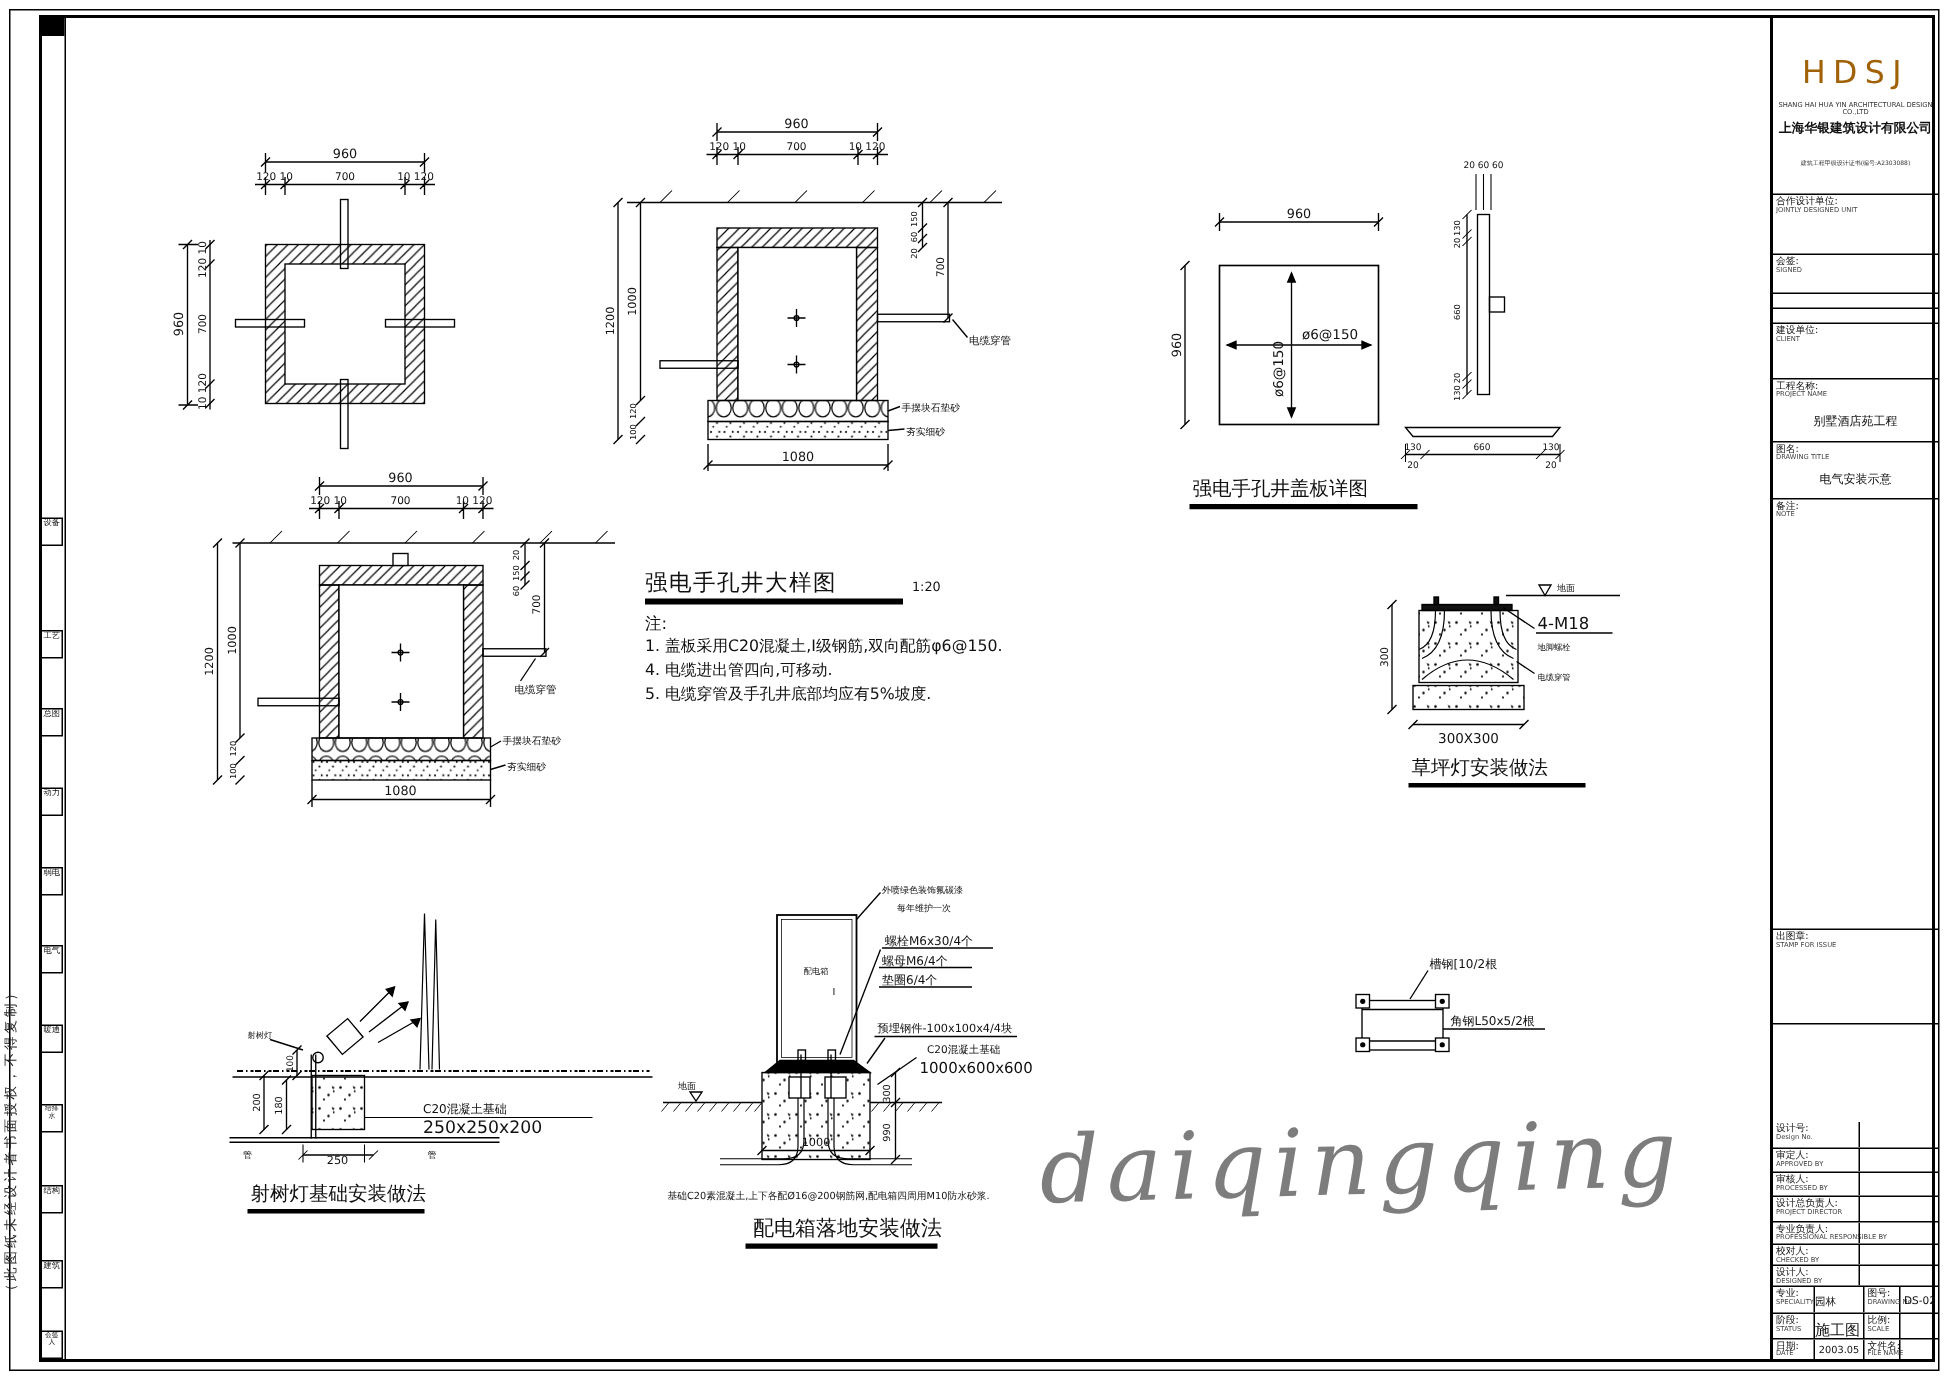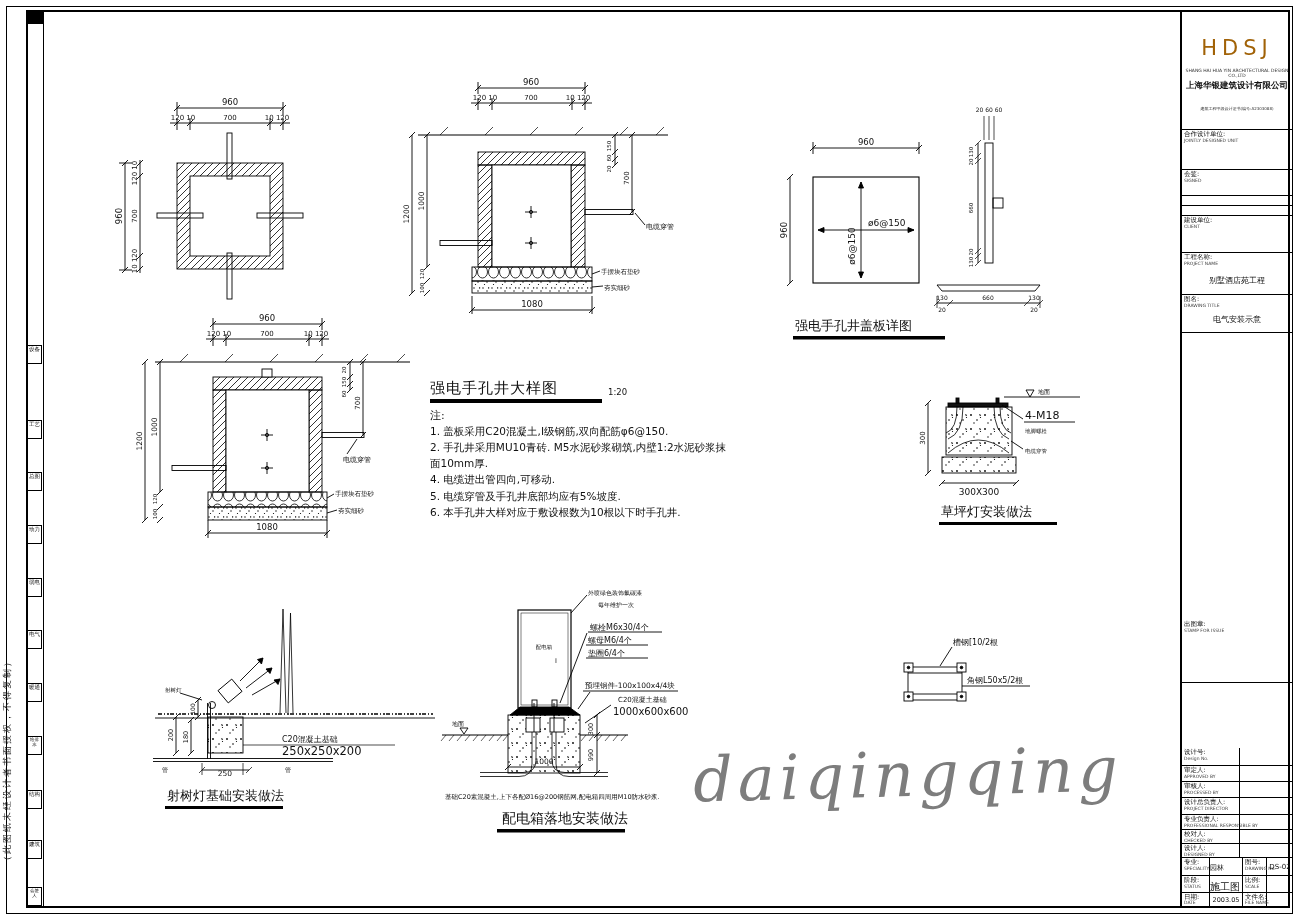--- a/index.html
+++ b/index.html
@@ -264,24 +264,22 @@
   </svg>
 
   <div class="abs notes" style="position:absolute;">
     <div style="position:relative">
       <span class="ttl">强电手孔井大样图</span>
       <span class="scale">1:20</span>
       <div class="bar"></div>
     </div>
     <div class="head">注:</div>
     <div class="item">1. 盖板采用C20混凝土,I级钢筋,双向配筋φ6@150.</div>
-    <div class="item">2. 手孔井采用MU10青砖. M5水泥砂浆砌筑,内壁1:2水泥砂浆抹面10mm厚.</div>
     <div class="item">4. 电缆进出管四向,可移动.</div>
     <div class="item">5. 电缆穿管及手孔井底部均应有5%坡度.</div>
-    <div class="item">6. 本手孔井大样对应于敷设根数为10根以下时手孔井.</div>
   </div>
 
   <svg class="abs" style="left:912px;top:383px" width="180" height="150" viewBox="0 0 180 150">
     <g stroke="#000" fill="none" stroke-width="0.9">
       <line x1="92" y1="14" x2="168" y2="14"></line>
       <path d="M114,7 L122,7 L118,14 Z"></path>
       <rect x="36" y="20" width="60" height="4" fill="#111"></rect>
       <rect x="44" y="15" width="3" height="5" fill="#111"></rect>
         <rect x="84" y="15" width="3" height="5" fill="#111"></rect>
       <rect x="34" y="24" width="66" height="48" fill="url(#pSpeck)"></rect>
@@ -452,20 +450,24 @@
     <div class="row" style="top:243px;height:42px">
       <div class="lab">工程名称:</div>
       <div class="en">PROJECT NAME</div>
       <div class="val-c" style="top:22px">别墅酒店苑工程</div>
     </div>
     <div class="row" style="top:285px;height:38px">
       <div class="lab">图名:</div>
       <div class="en">DRAWING TITLE</div>
       <div class="val-c" style="top:19px">电气安装示意</div>
     </div>
+    <div class="row" style="top:323px;height:287px">
+      <div class="lab">备注:</div>
+      <div class="en">NOTE</div>
+    </div>
     <div class="row" style="top:610px;height:63px">
       <div class="lab">出图章:</div>
       <div class="en">STAMP FOR ISSUE</div>
     </div>
     <div class="row" style="top:738px;height:18px">
       <div class="cellv" style="left:57px"></div>
       <div class="lab">设计号:</div>
       <div class="en">Design No.</div>
     </div>
     <div class="row" style="top:756px;height:16px">

